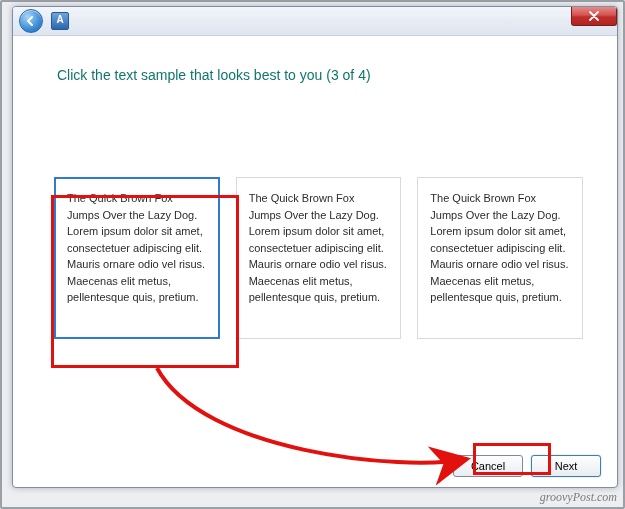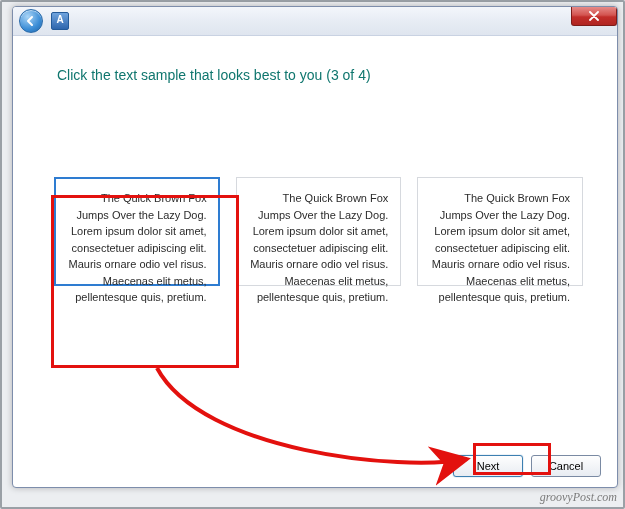--- a/index.html
+++ b/index.html
@@ -125,24 +125,23 @@
     gap: 16px;
   }
 
   .sample {
     flex: 1;
     border: 1px solid #d6d9de;
     padding: 12px 12px;
     font-size: 11px;
     line-height: 1.5;
     color: #2b2b2b;
-    height: 109px;
+    height: 162px;
     box-sizing: border-box;
     cursor: pointer;
-    text-align: right;
   }
   .sample.selected {
     border: 2px solid #2e7cd1;
     padding: 11px 11px;
   }
 
   
   .button-row {
     position: absolute;
     right: 16px;
@@ -219,22 +218,22 @@
       <div class="heading">Click the text sample that looks best to you (3 of 4)</div>
 
       <div class="samples">
         <div class="sample selected">The Quick Brown Fox Jumps Over the Lazy Dog. Lorem ipsum dolor sit amet, consectetuer adipiscing elit. Mauris ornare odio vel risus. Maecenas elit metus, pellentesque quis, pretium.</div>
         <div class="sample">The Quick Brown Fox Jumps Over the Lazy Dog. Lorem ipsum dolor sit amet, consectetuer adipiscing elit. Mauris ornare odio vel risus. Maecenas elit metus, pellentesque quis, pretium.</div>
         <div class="sample">The Quick Brown Fox Jumps Over the Lazy Dog. Lorem ipsum dolor sit amet, consectetuer adipiscing elit. Mauris ornare odio vel risus. Maecenas elit metus, pellentesque quis, pretium.</div>
       </div>
     </div>
 
     <div class="button-row">
+      <button class="btn">Cancel</button>
       <button class="btn default">Next</button>
-      <button class="btn">Cancel</button>
     </div>
 
   </div>
 
   <div class="hl hl1"></div>
   <div class="hl hl2"></div>
 
   <svg class="arrow" viewBox="0 0 625 509">
     <defs>
       <marker id="ah" markerWidth="12" markerHeight="12" refX="9" refY="5" orient="auto">

